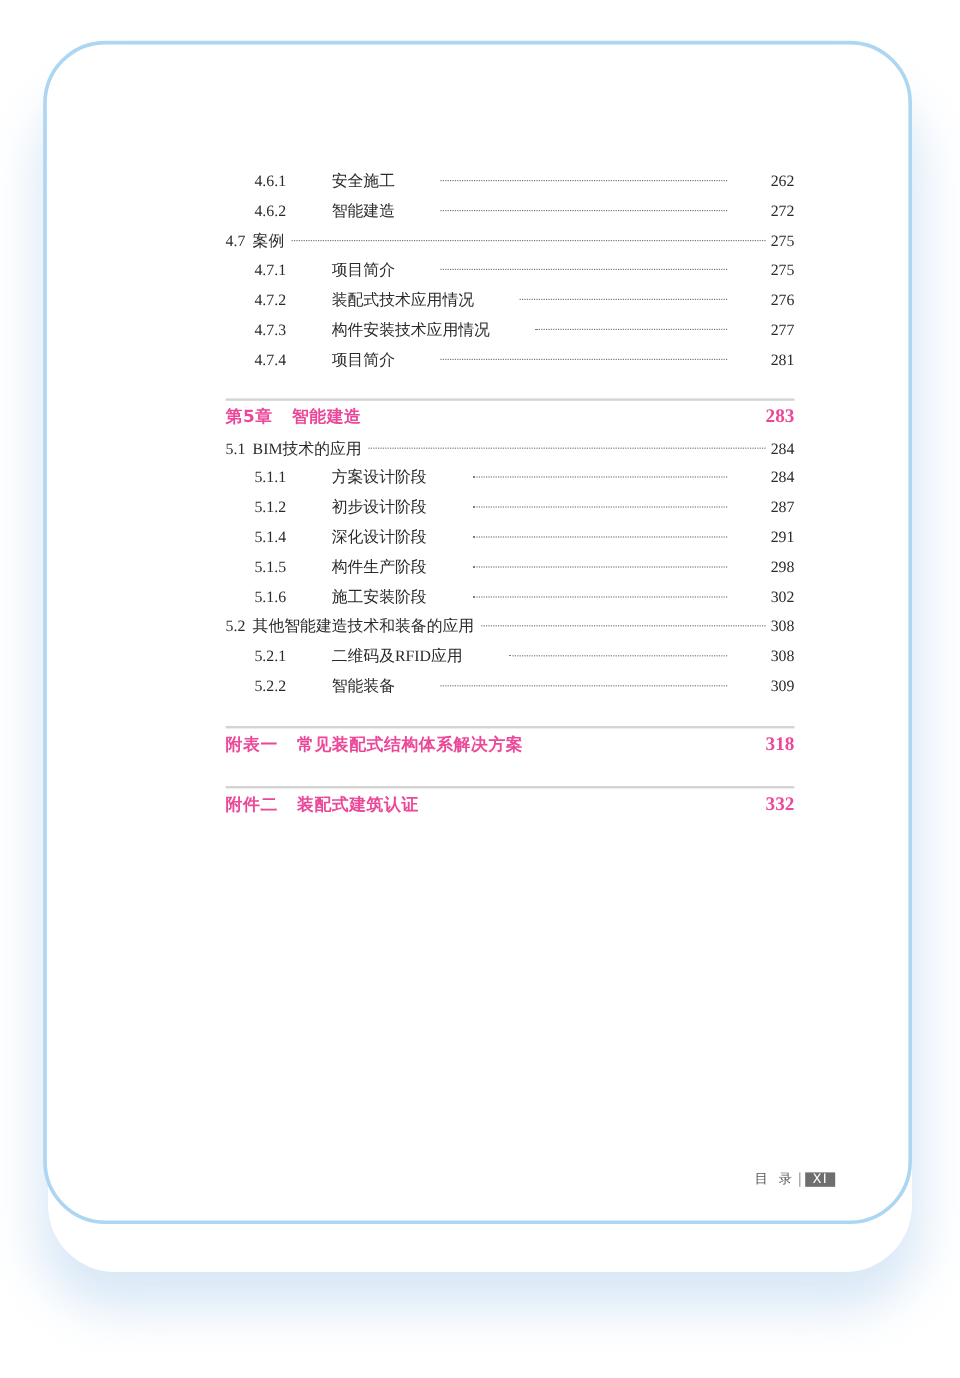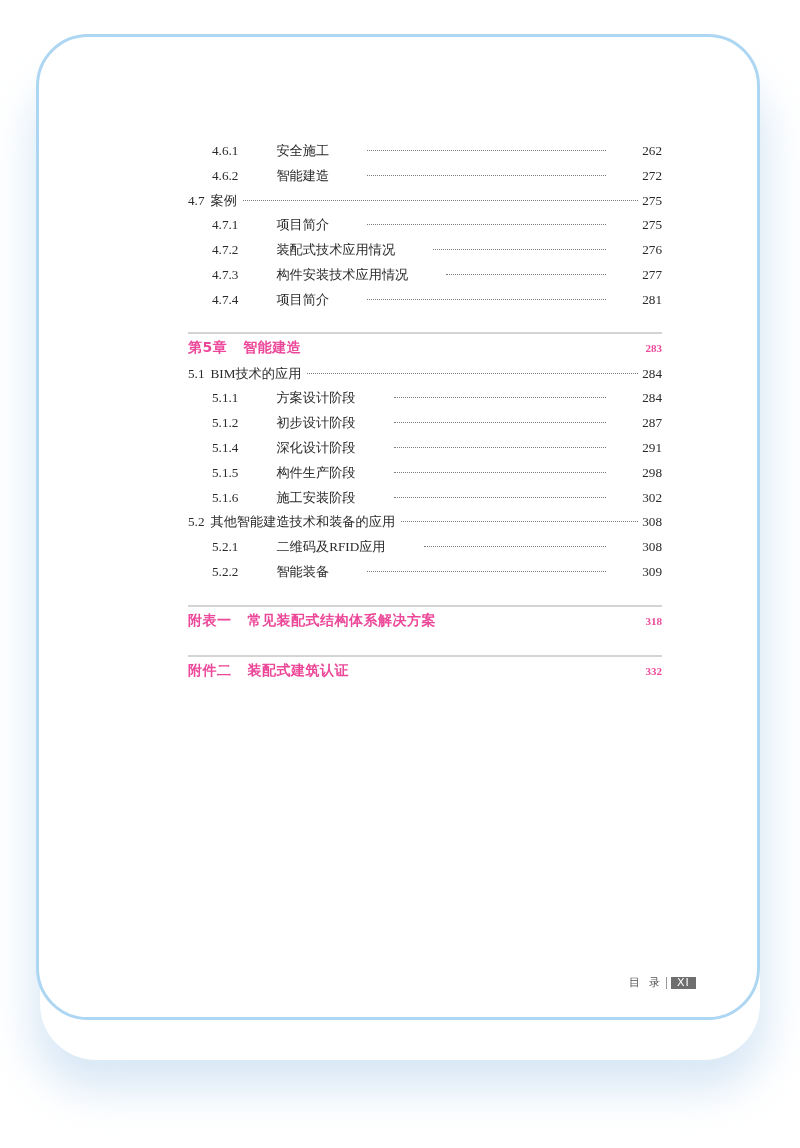--- a/index.html
+++ b/index.html
@@ -71,21 +71,21 @@
       height: 28px;
       font-size: 14px;
       color: #ec4899;
       font-weight: bold;
       font-family: "DejaVu Sans", "Liberation Sans", sans-serif;
     }
     .chapter .label { letter-spacing: 0.5px; }
     .chapter .label .gap { display: inline-block; width: 16px; }
     .chapter .page {
       font-family: "Liberation Serif", "DejaVu Serif", serif;
-      font-size: 11px;
+      font-size: 16px;
       font-weight: bold;
     }
     .sep {
       height: 2px;
       background: #d4d4d4;
       width: 474px;
     }
     .footer {
       position: absolute;
       left: 629px;

